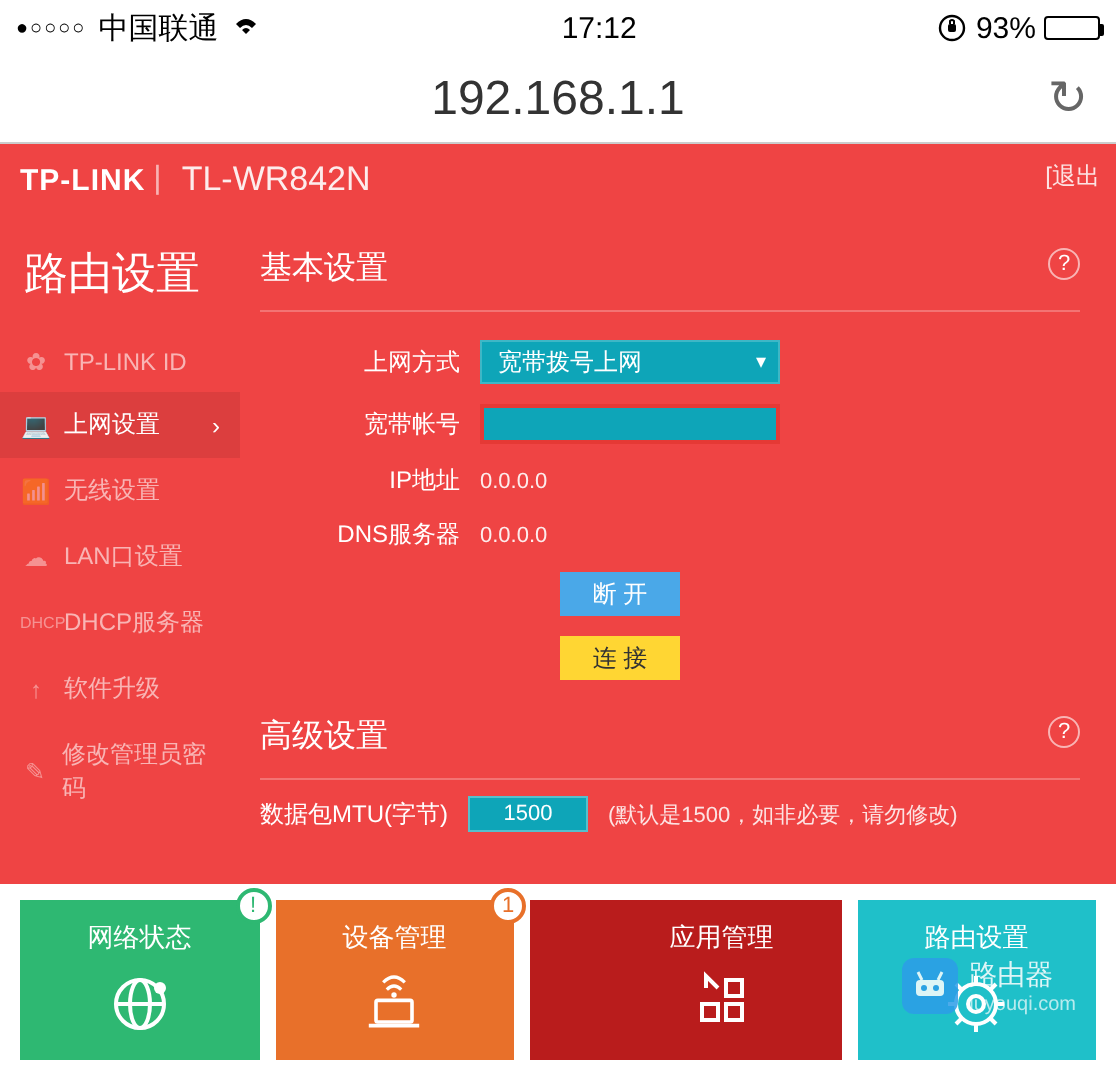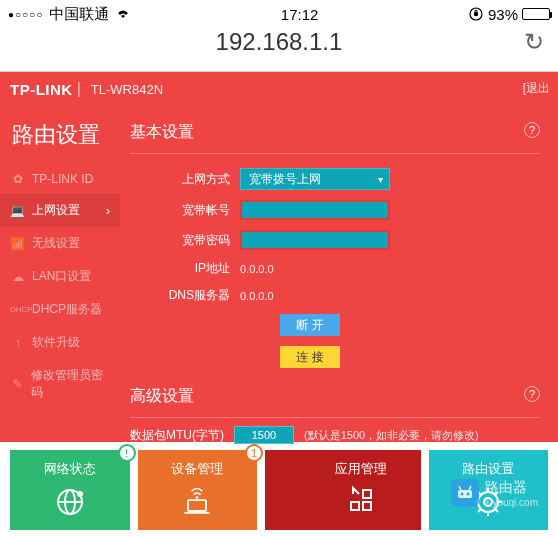--- a/index.html
+++ b/index.html
@@ -9,29 +9,29 @@
 .status-bar { height: 28px; display: flex; align-items: center; padding: 0 8px; font-size: 15px; justify-content: space-between; }
 .sb-left { display: flex; align-items: center; gap: 6px; }
 .dots { letter-spacing: 1px; font-size: 10px; }
 .sb-right { display: flex; align-items: center; gap: 4px; text-align: center; }
 .battery { width: 28px; height: 12px; border: 1px solid #000; border-radius: 2px; position: relative; }
 .battery::after { content: ""; position: absolute; right: -3px; top: 3px; width: 2px; height: 6px; background: #000; border-radius: 0 1px 1px 0; }
 .battery-fill { background: #000; height: 100%; width: 93%; }
 .lock-rotate { width: 16px; height: 16px; display: inline-flex; align-items: center; justify-content: center; }
 
 
-.addr-bar { height: 44px; display: flex; align-items: flex-start; justify-content: center; position: relative; border-bottom: 1px solid #ccc; }
+.addr-bar { height: 44px; display: flex; align-items: center; justify-content: center; position: relative; border-bottom: 1px solid #ccc; }
 .addr-text { font-size: 24px; font-weight: 400; color: #333; }
 .reload { position: absolute; right: 14px; font-size: 24px; color: #666; }
 
 
 .router { background: #ef4444; height: 370px; color: #fff; position: relative; }
 .router-header { display: flex; align-items: center; padding: 8px 10px; }
 .logo { font-size: 15px; font-weight: bold; letter-spacing: 0.5px; }
-.model { font-size: 13px; margin-left: 6px; opacity: 0.9; }
+.model { font-size: 17px; margin-left: 6px; opacity: 0.9; }
 .logout { position: absolute; right: 8px; top: 8px; font-size: 12px; opacity: 0.85; }
 
 .router-body { display: flex; }
 .sidebar { width: 120px; padding-top: 4px; }
 .sidebar-title { font-size: 22px; padding: 10px 12px 14px; }
 .sidebar-item { display: flex; align-items: center; gap: 6px; padding: 8px 10px; font-size: 12px; color: rgba(255,255,255,0.6); }
 .sidebar-item.active { background: rgba(0,0,0,0.08); color: #fff; }
 .sidebar-icon { width: 16px; text-align: center; opacity: 0.7; font-size: 12px; }
 .sidebar-item.active .sidebar-icon { opacity: 1; }
 .chev { margin-left: auto; }
@@ -156,24 +156,20 @@
       <div class="form">
         <div class="form-row">
           <span class="form-label">上网方式</span>
           <div class="select-box">
             <span>宽带拨号上网</span>
           </div>
         </div>
         <div class="form-row">
           <span class="form-label">宽带帐号</span>
           <input class="text-input" value="" style="">
-        </div>
-        <div class="form-row">
-          <span class="form-label">宽带密码</span>
-          <input class="text-input" type="password" value="" style="">
         </div>
         <div class="form-row">
           <span class="form-label">IP地址</span>
           <span class="info-val">0.0.0.0</span>
         </div>
         <div class="form-row">
           <span class="form-label">DNS服务器</span>
           <span class="info-val">0.0.0.0</span>
         </div>
         <div class="btn-row">

